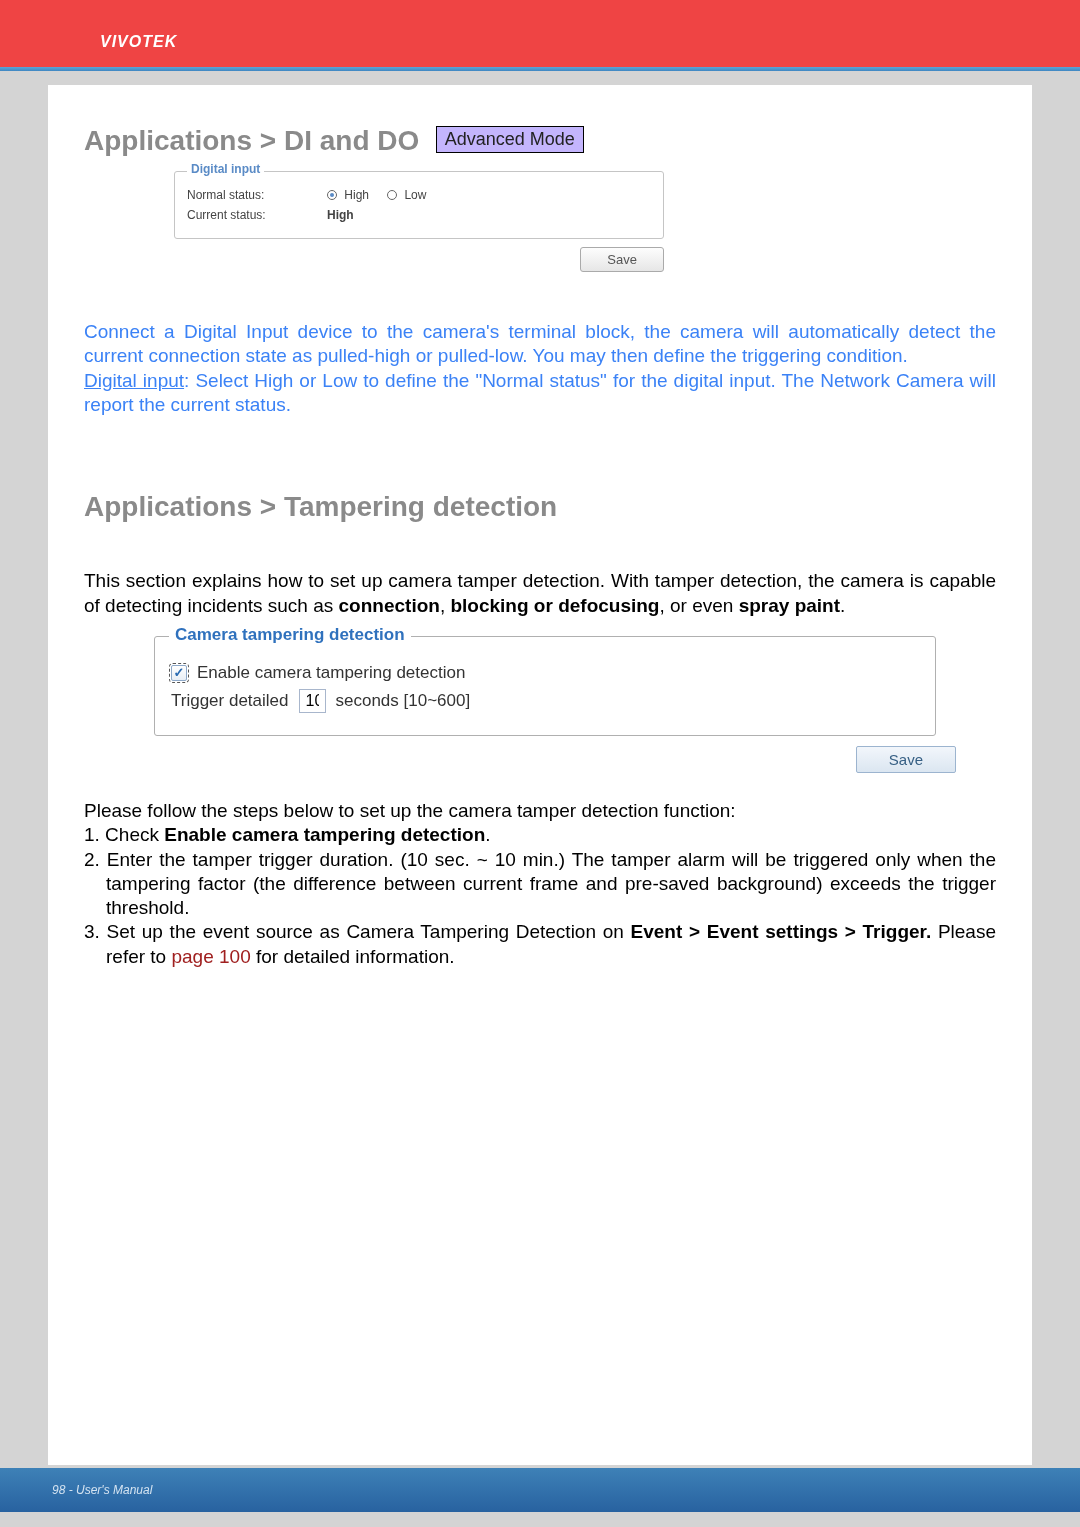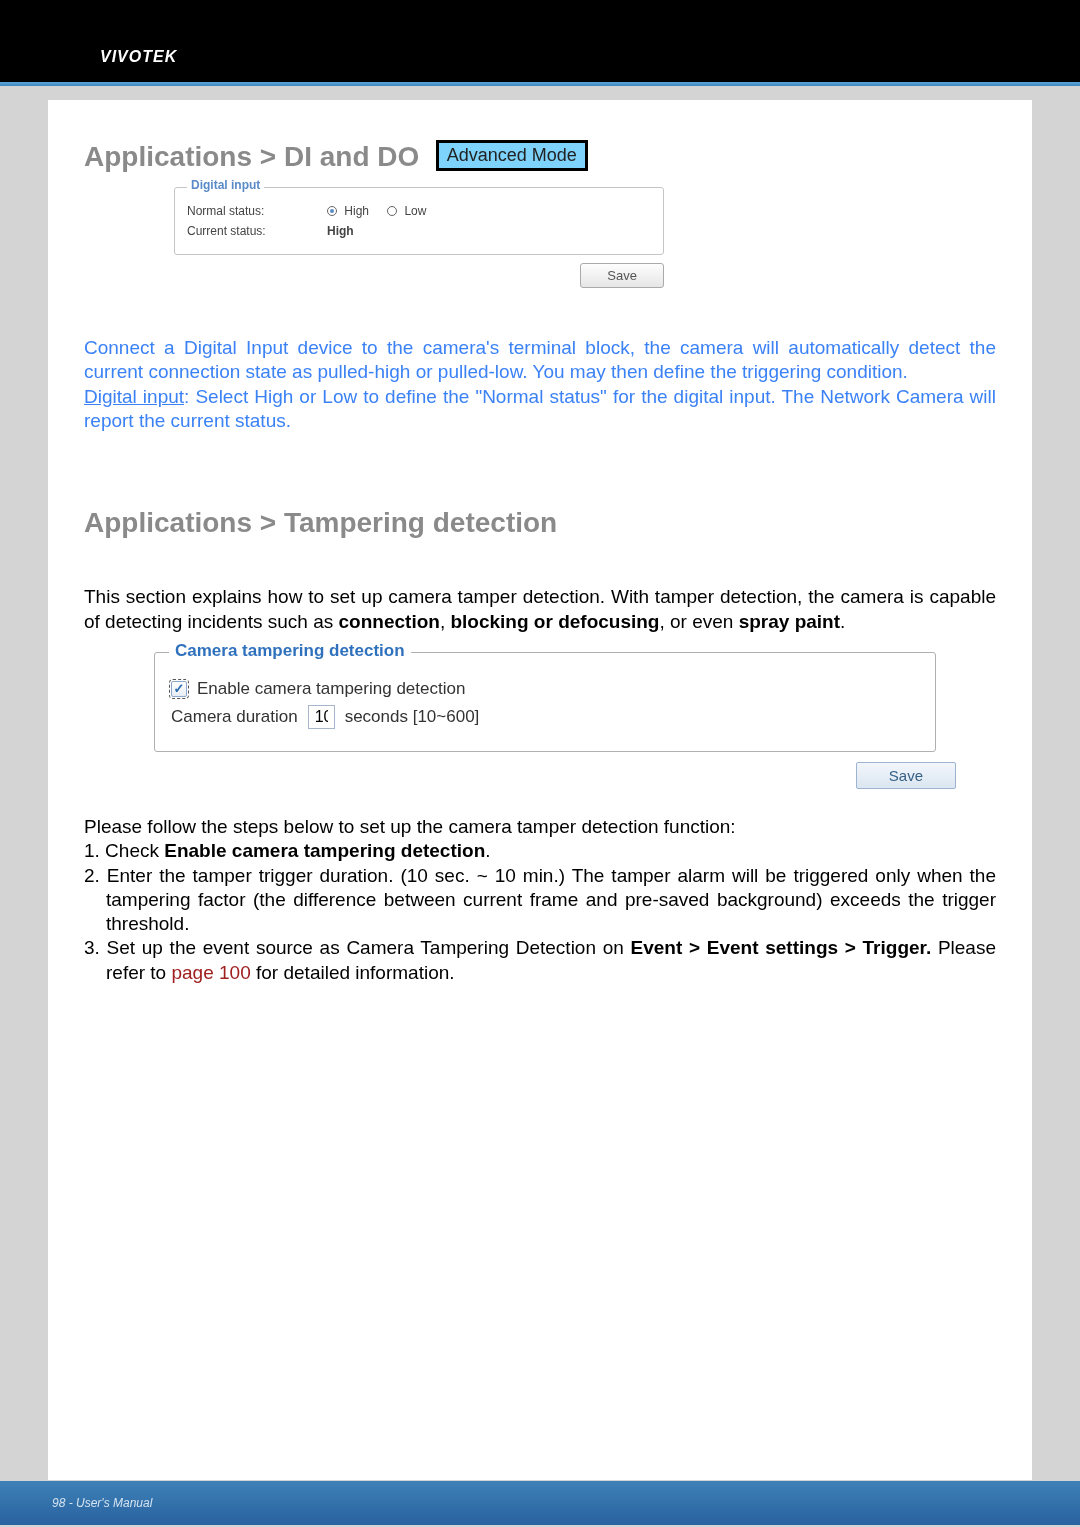--- a/index.html
+++ b/index.html
@@ -4,22 +4,22 @@
 <style>
 * { margin: 0; padding: 0; box-sizing: border-box; }
 body {
   background: #d4d4d4;
   font-family: Arial, Helvetica, sans-serif;
   width: 1080px;
   min-height: 1527px;
   position: relative;
 }
 .top-bar {
-  height: 82px;
-  background: #000000;
+  height: 67px;
+  background: #ef4444;
   display: flex;
   align-items: flex-end;
   padding: 0 0 16px 100px;
 }
 .brand {
   color: #fff;
   font-style: italic;
   font-size: 16px;
   font-weight: bold;
   letter-spacing: 1px;
@@ -37,22 +37,22 @@
 }
 h2.section-title {
   color: #8a8a8a;
   font-size: 28px;
   font-weight: bold;
   display: inline;
   text-align: right;
 }
 .adv-mode {
   display: inline-block;
-  border: 3px solid #000000;
-  background: #7dd3fc;
+  border: 1px solid #000000;
+  background: #c4b5fd;
   color: #222;
   font-size: 18px;
   padding: 2px 8px;
   margin-left: 12px;
   vertical-align: 5px;
 }
 .dido-title-row { margin-bottom: 14px; }
 .di-panel {
   margin: 10px 44px 0 90px;
   width: 490px;
@@ -161,21 +161,21 @@
   border-radius: 2px;
 }
 .steps {
   margin-top: 26px;
   font-size: 19px;
   line-height: 1.28;
 }
 .red { color: #a02020; }
 .footer-bar {
   position: absolute;
-  left: 0; right: 0; bottom: 2px;
+  left: 0; right: 0; bottom: 15px;
   height: 44px;
   background: linear-gradient(#3e81b7, #2862a0);
   display: flex;
   align-items: center;
   padding-left: 52px;
   color: #d4e3f1;
   font-style: italic;
   font-size: 12px;
 }
 </style>
@@ -240,21 +240,21 @@
       <span class="ct-legend">Camera tampering detection</span>
 
       <div class="ct-row">
         <span class="checkbox focus">
           <span class="chk-mark">✓</span>
         </span>
         <span>Enable camera tampering detection</span>
       </div>
 
       <div class="ct-row">
-        <span>Camera duration</span>
+        <span>Trigger detailed</span>
         <input class="small-input" value="10" style="">
         <span>seconds [10~600]</span>
       </div>
     </div>
   </div>
   <div class="ct-save">
     <span class="btn2">Save</span>
   </div>
 
   <div class="steps">

